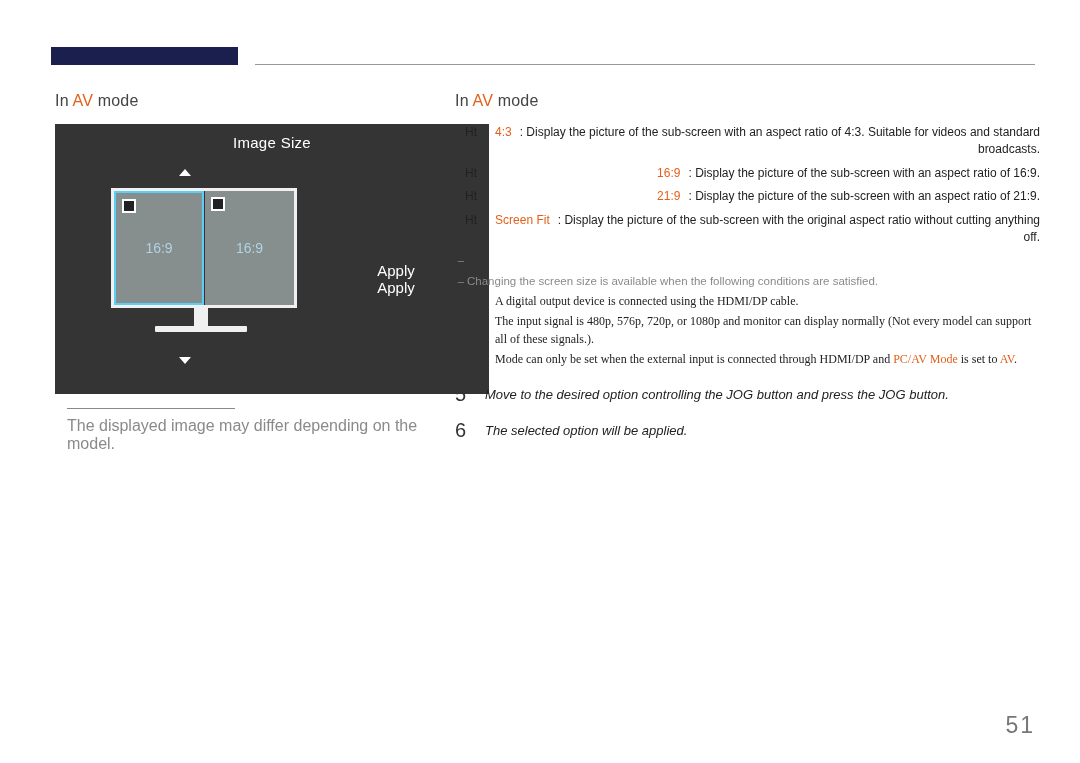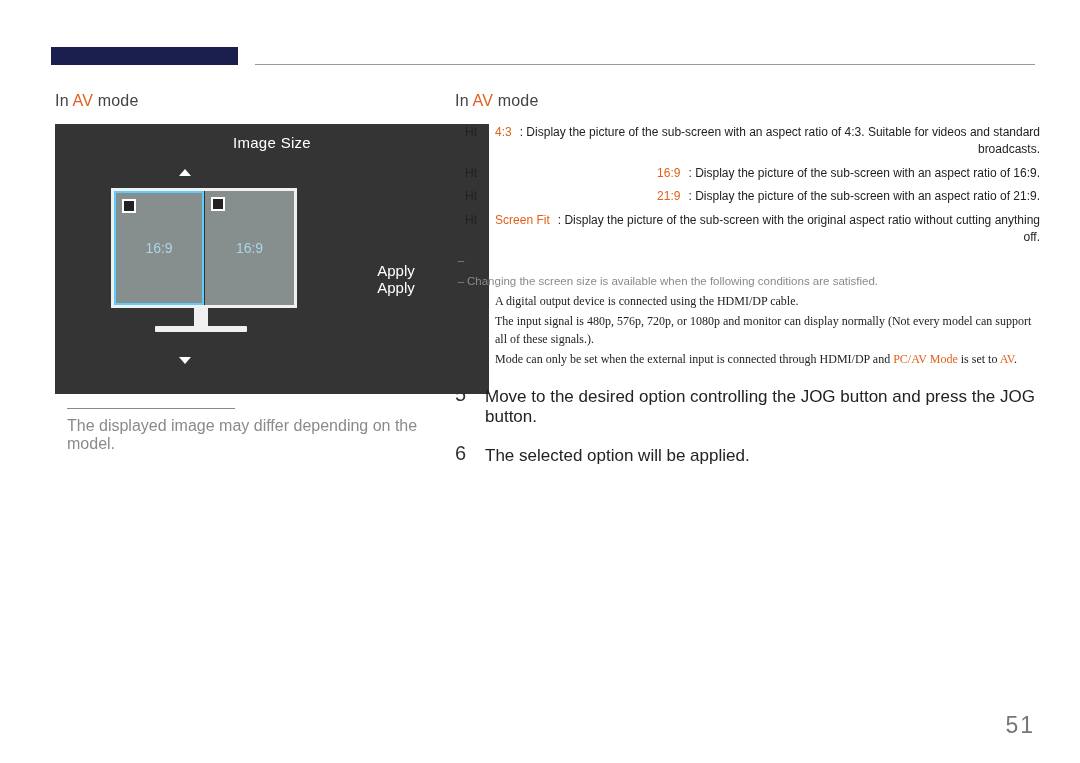--- a/index.html
+++ b/index.html
@@ -41,21 +41,21 @@
     .line .tag { width: 22px; flex: 0 0 22px; color: #222; }
     .line .ratio { color: #e2601a; white-space: nowrap; }
     .line .body { flex: 1; }
     .line .body .ratio { margin-right: 8px; }
     .dash-line { display: flex; align-items: flex-start; font-size: 11.5px; color: #8a8a8a; line-height: 1.45; margin-top: 4px; margin-bottom: 2px; }
     .dash-line .dash { width: 12px; flex: 0 0 12px; text-align: center; }
     .sub-list { padding-left: 40px; font-size: 12px; line-height: 1.5; color: #222; font-family: Liberation Serif, serif; }
     .sub-list div { margin-bottom: 2px; }
     .step { display: flex; align-items: flex-start; margin-top: 16px; }
     .step-num { font-size: 20px; font-weight: 300; color: #333; width: 30px; flex: 0 0 30px; line-height: 1; }
-    .step-text { font-size: 17px; padding-top: 3px; }
+    .step-text { font-size: 13px; padding-top: 3px; font-style: italic; }
     .hl-orange { color: #e2601a; }
 
     .page-num { position: absolute; right: 45px; bottom: 24px; font-size: 23px; font-weight: 200; color: #777; letter-spacing: 2px; }
   </style>
 </head>
 <body>
 <div class="page">
 
   <div class="header-swatch"></div>
   <div class="header-rule"></div>

